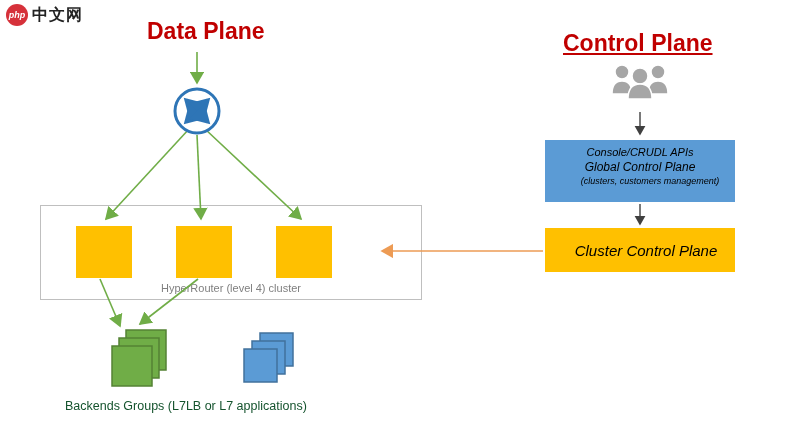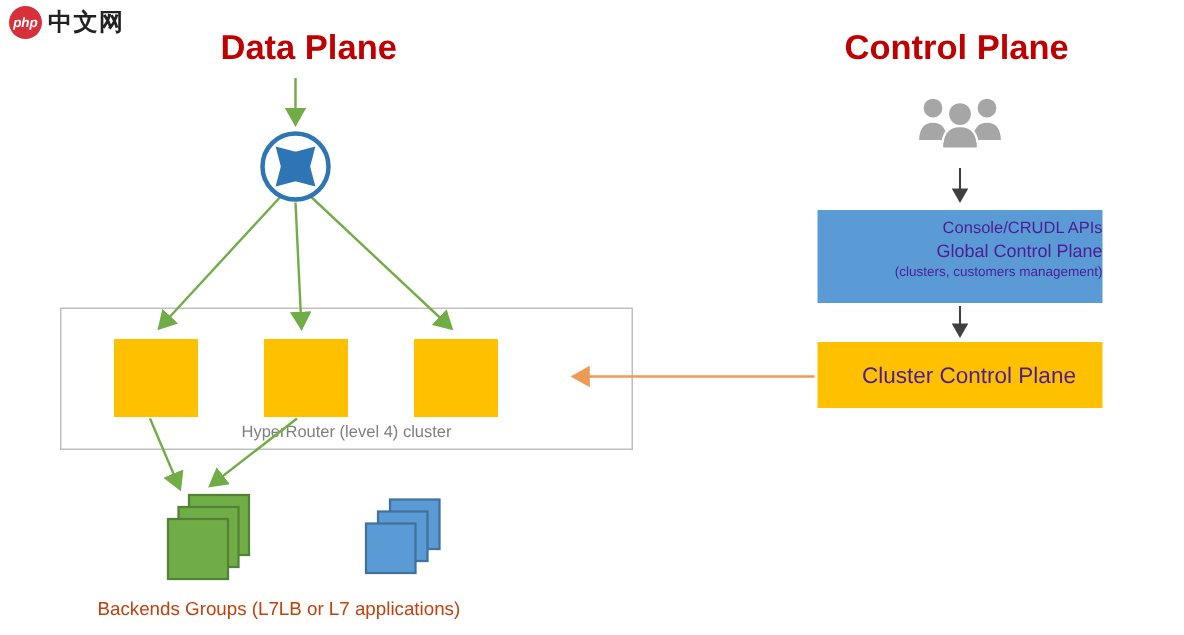--- a/index.html
+++ b/index.html
@@ -6,40 +6,40 @@
   .stage{position:relative;width:789px;height:423px;background:#fff;overflow:hidden;}
 
   .logo{position:absolute;left:6px;top:4px;display:flex;align-items:center;gap:4px;}
   .logo-badge{display:inline-flex;align-items:center;justify-content:center;
     width:22px;height:22px;border-radius:50%;background:#d6313a;color:#fff;
     font-size:9px;font-weight:bold;font-style:italic;}
   .logo-text{font-size:16px;font-weight:bold;color:#222;letter-spacing:1px;}
 
   .title{position:absolute;font-size:23px;font-weight:bold;color:#C00000;white-space:nowrap;}
   .title.dp{left:147px;top:18px;}
-  .title.cp{left:563px;top:18px;}
+  .title.cp{left:563px;top:30px;text-decoration:underline;}
 
   .cluster-box{position:absolute;left:40px;top:205px;width:382px;height:95px;
     border:1px solid #BFBFBF;background:#fff;box-sizing:border-box;}
   .node{position:absolute;top:20px;width:56px;height:52px;background:#FFC000;}
   .node.n1{left:35px;}
   .node.n2{left:135px;}
   .node.n3{left:235px;}
   .cluster-caption{position:absolute;left:0;right:0;bottom:5px;text-align:center;
     font-size:11px;color:#7F7F7F;}
 
-  .box{position:absolute;left:545px;width:190px;color:#4c1d95;text-align:right;box-sizing:border-box;}
+  .box{position:absolute;left:545px;width:190px;color:#000000;text-align:center;box-sizing:border-box;font-style:italic;}
   .box.blue{top:140px;height:62px;background:#5B9BD5;padding-top:6px;}
   .box.blue .line1{font-size:11px;}
   .box.blue .line2{font-size:12px;margin-top:2px;}
   .box.blue .line3{font-size:9px;margin-top:2px;padding-left:20px;}
   .box.orange{top:228px;height:44px;background:#FFC000;display:flex;
     align-items:center;justify-content:center;font-size:15px;padding-left:12px;}
 
-  .backends-caption{position:absolute;left:65px;top:399px;font-size:12.5px;color:#c2410c;}
+  .backends-caption{position:absolute;left:65px;top:399px;font-size:12.5px;color:#14532d;}
 
   svg.overlay{position:absolute;left:0;top:0;width:789px;height:423px;pointer-events:none;}
 </style>
 </head>
 <body>
 
 <div class="stage">
 
   <div class="logo">
     <span class="logo-badge">php</span>

